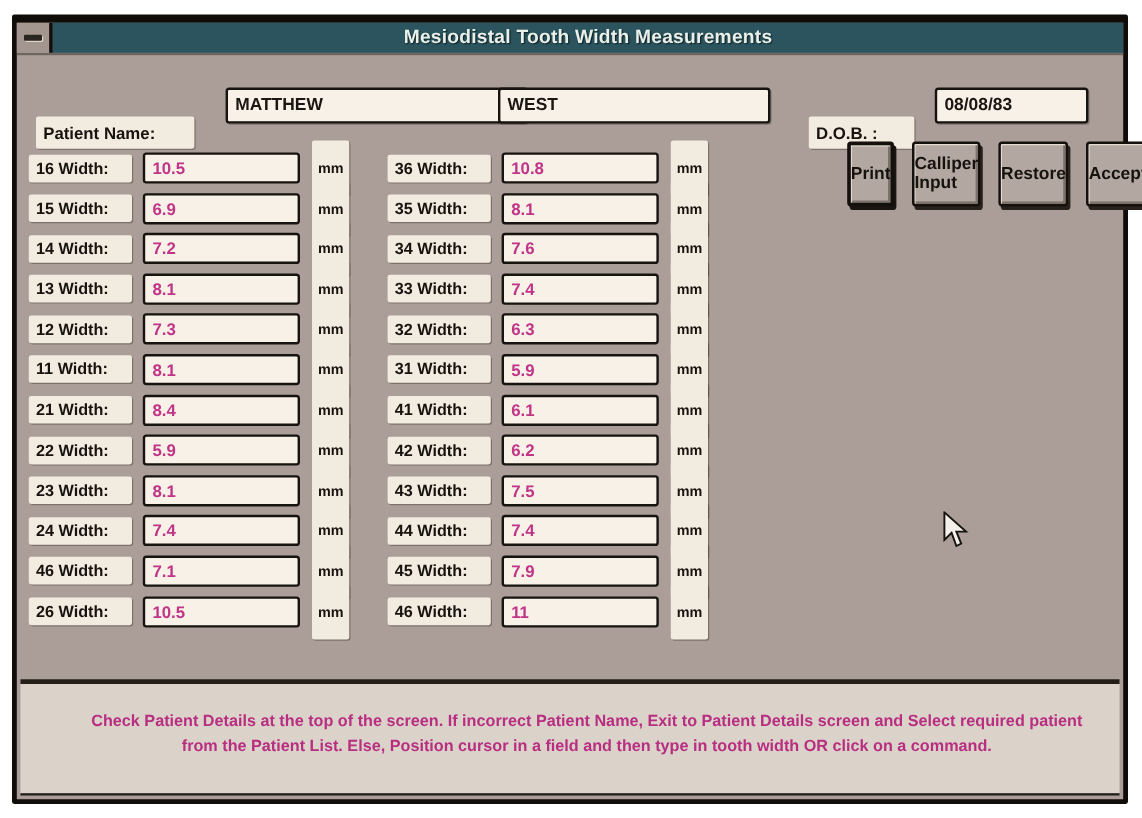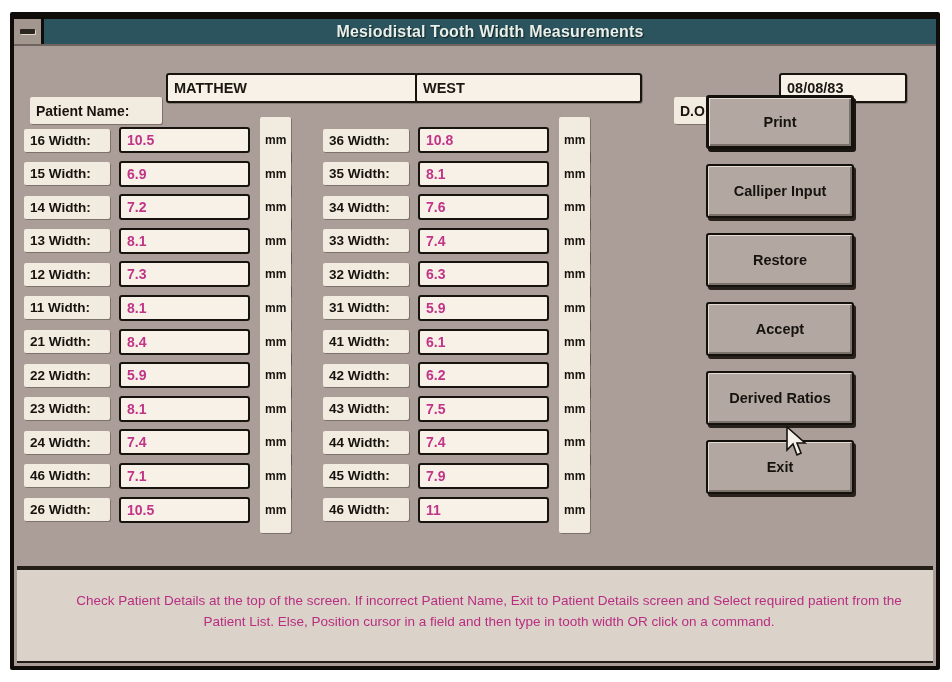--- a/index.html
+++ b/index.html
@@ -27,21 +27,21 @@
     display:flex; align-items:center; padding:0 6px;margin-top:22px;
   }
   .field{
     position:absolute; background:#f7f1e7; border:2px solid #17130e; border-radius:3px;
     font-weight:bold; font-size:14.5px; color:#1a1612;
     display:flex; align-items:center; padding:0 6px;
     box-shadow:1px 1px 0 rgba(55,45,40,.35);
   }
   
   .plabel{ left:16px; top:56px; width:132px; height:27px; font-size:14px; }
-  .fname { left:152px; top:54px; width:252px; height:30px;text-align:right; }
+  .fname { left:174px; top:54px; width:252px; height:30px;text-align:right; }
   .sname { left:401px; top:54px; width:227px; height:30px; }
   .doblabel{ left:660px; top:56px; width:88px; height:27px; font-size:14px; }
   .dobfield{ left:765px; top:54px; width:128px; height:30px; }
   
   .tcol{ position:absolute; top:108px; }
   .tcol.left{ left:10px; }
   .tcol.mid { left:309px; }
   .trow{ position:relative; display:flex; align-items:center; height:26px; margin-bottom:7.6px; }
   .tlabel{
     width:86px; background:#f2ebe0; color:#17130e; font-weight:bold; font-size:13.5px;
@@ -51,36 +51,36 @@
     width:131px; height:26px; margin-left:9px; background:#f7f1e7;
     border:2px solid #17130e; border-radius:3px;
     font-weight:bold; font-size:14px; color:#c13487;
     display:flex; align-items:center; padding-left:6px;
   }
   .munit{
     margin-left:10px; background:#f2ebe0; color:#17130e; font-weight:bold; font-size:12px;
     padding:16px 5px; border-radius:2px; box-shadow:1px 1px 0 rgba(55,45,40,.4);
   }
   
-  .btncol{ position:absolute; left:692px; top:76px; width:148px; display:flex; flex-direction:column; gap:15px; }
+  .btncol{ position:absolute; left:692px; top:99px; width:148px; display:flex; flex-direction:row; gap:15px; }
   .btn{
     height:54px; background:#b2a7a1; border:2px solid #14100c; border-radius:3px;
     color:#16130f; font-weight:bold; font-size:14.5px;
     display:flex; align-items:center; justify-content:center; cursor:default;
     box-shadow:2px 3px 0 #29221c, inset 1px 1px 0 #e3dbd0, inset -2px -2px 0 #7b726b;
   }
   .btn.default{ border-width:3px; box-shadow:2px 3px 0 #1a1511, inset 1px 1px 0 #e3dbd0, inset -2px -2px 0 #7b726b; }
   
   .panel{
     position:absolute; left:3px; right:3px; top:547px; bottom:3px;
     background:#dbd2ca; border-top:4px solid #241e19; border-bottom:2px solid #241e19;
     display:flex; align-items:center; justify-content:center; padding:6px 22px 14px;
   }
   .panel p{
-    color:#b82e81; font-weight:normal; font-size:13.5px; line-height:1.5; text-align:center;margin-left:28px;
+    color:#b82e81; font-weight:bold; font-size:13.5px; line-height:1.5; text-align:center;margin-left:28px;
   }
   .cursor{ position:absolute; left:771px; top:407px; width:24px; height:32px; pointer-events:none; z-index:5; }
 </style>
 </head>
 <body>
 
 <div class="stage">
   <div class="window">
 
     <div class="titlebar">

